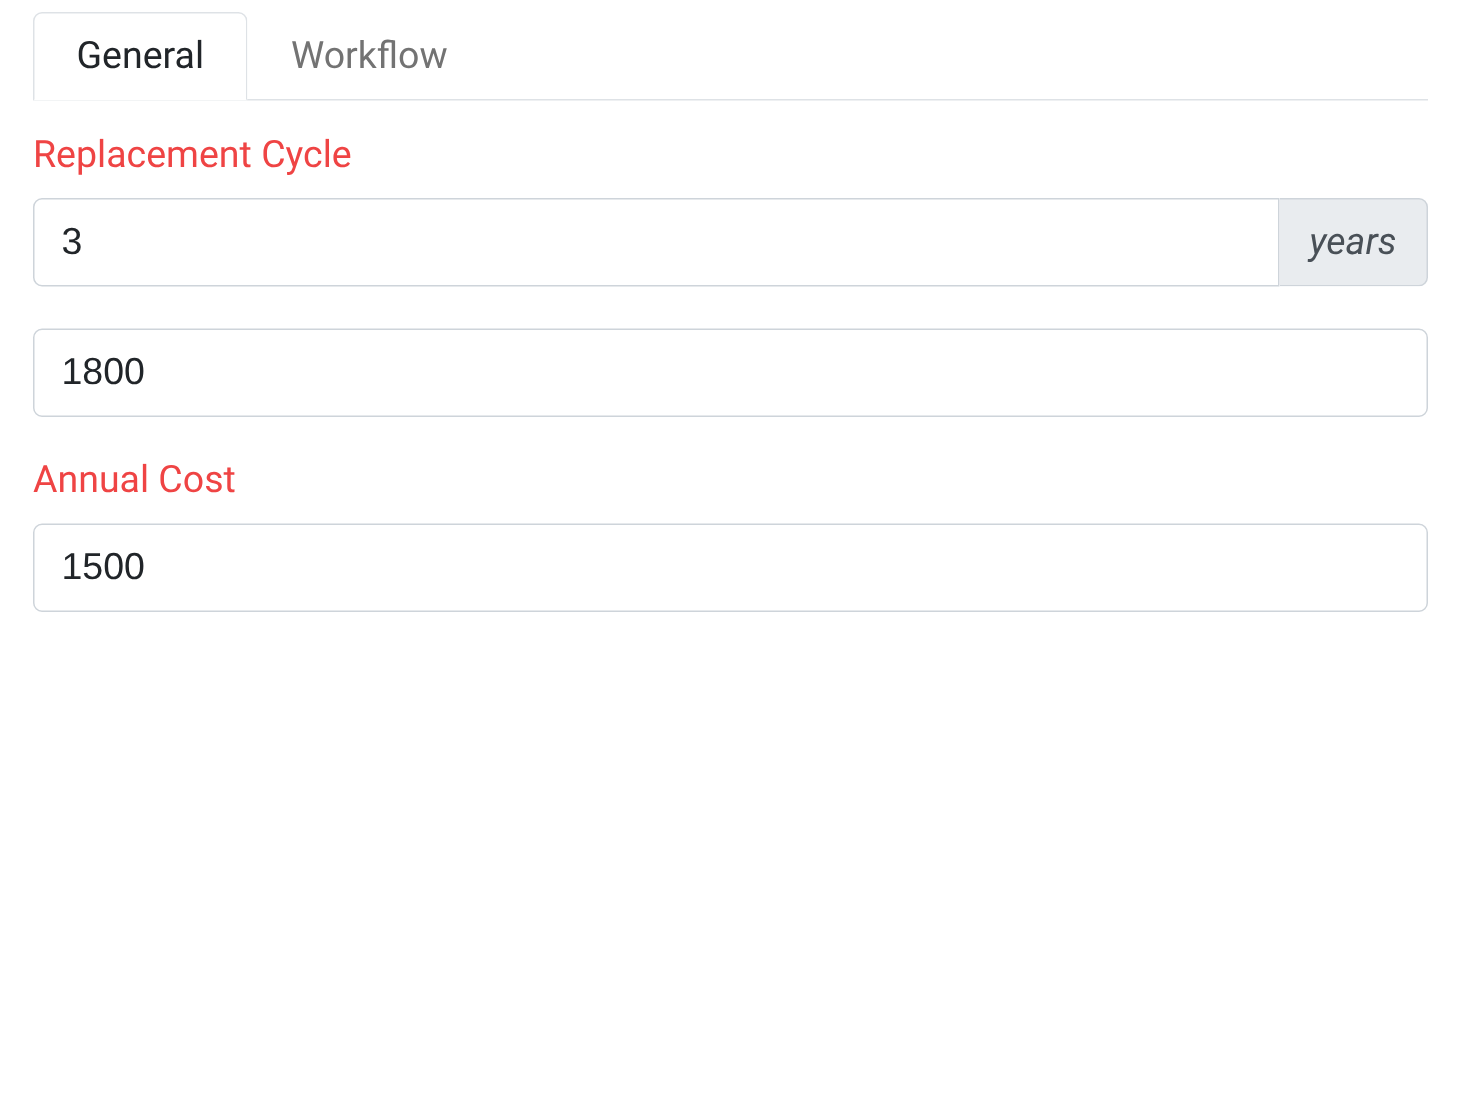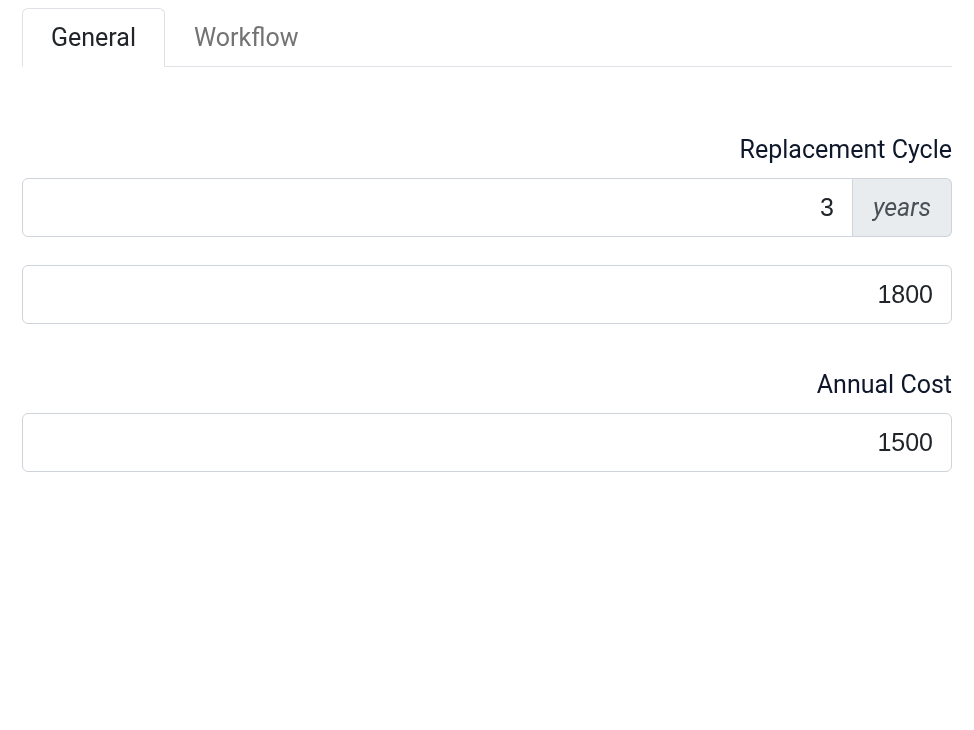--- a/index.html
+++ b/index.html
@@ -1,19 +1,18 @@
 <!DOCTYPE html>
 <html><head>
   <meta charset="utf-8">
   <style>
     * {
       box-sizing: border-box;
       margin: 0;
       padding: 0;
-      text-align: right;
     }
     body {
       font-family: -apple-system, BlinkMacSystemFont, "Segoe UI", Roboto, "Helvetica Neue", Arial, sans-serif;
       font-size: 16px;
       color: #212529;
       background: #fff;
       padding: 0;
       width: 974px;
     }
     .tabs {
@@ -44,24 +43,23 @@
     }
     .form-area {
       padding: 22px 22px 0 22px;
     }
     .form-group {
       margin-bottom: 28px;
     }
     .form-label {
       display: block;
       font-size: 25px;
-      color: #0f172a;
+      color: #ef4444;
       margin-bottom: 14px;
       font-weight: 400;
-      margin-top: 46px;
     }
     .input-group {
       display: flex;
       width: 100%;
     }
     .form-input {
       flex: 1;
       padding: 14px 18px;
       font-size: 25px;
       color: #212529;

